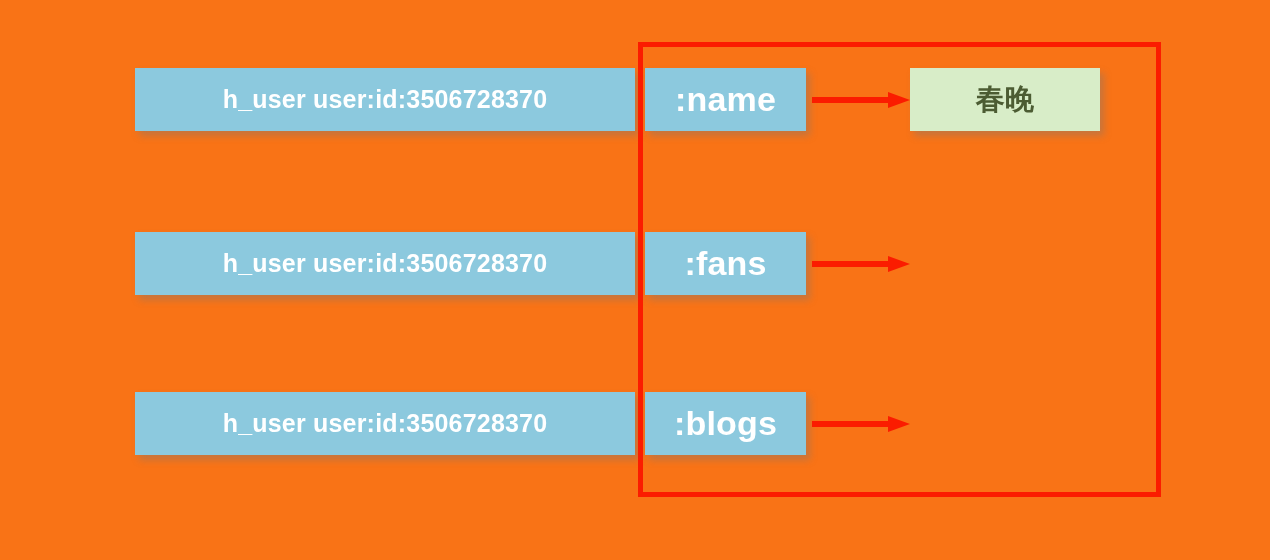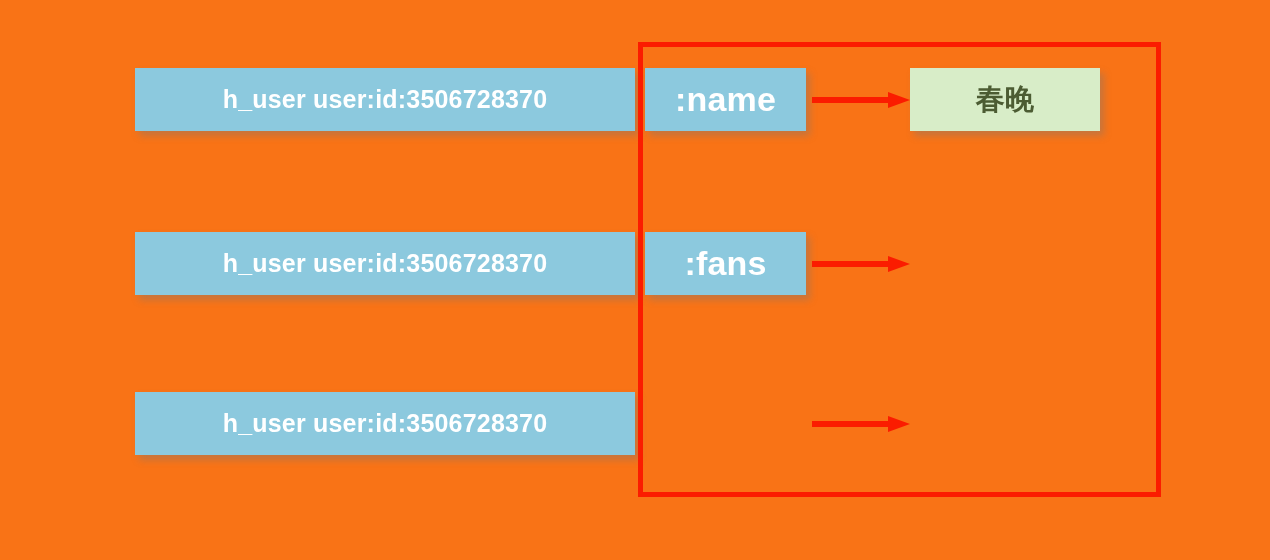--- a/index.html
+++ b/index.html
@@ -118,20 +118,21 @@
     <div class="arrow">
       <svg width="98" height="16" viewBox="0 0 98 16" xmlns="http://www.w3.org/2000/svg">
         <line x1="0" y1="8" x2="82" y2="8" stroke="#fb1c00" stroke-width="6"></line>
         <polygon points="76,0 98,8 76,16" fill="#fb1c00"></polygon>
       </svg>
     </div>
   </div>
 
   <div class="row" style="top:392px;">
     <div class="box key-box">h_user user:id:3506728370</div>
+    <div class="box field-box">:blogs</div>
     <div class="arrow">
       <svg width="98" height="16" viewBox="0 0 98 16" xmlns="http://www.w3.org/2000/svg">
         <line x1="0" y1="8" x2="82" y2="8" stroke="#fb1c00" stroke-width="6"></line>
         <polygon points="76,0 98,8 76,16" fill="#fb1c00"></polygon>
       </svg>
     </div>
   </div>
 
   <div class="highlight-rect"></div>
 

